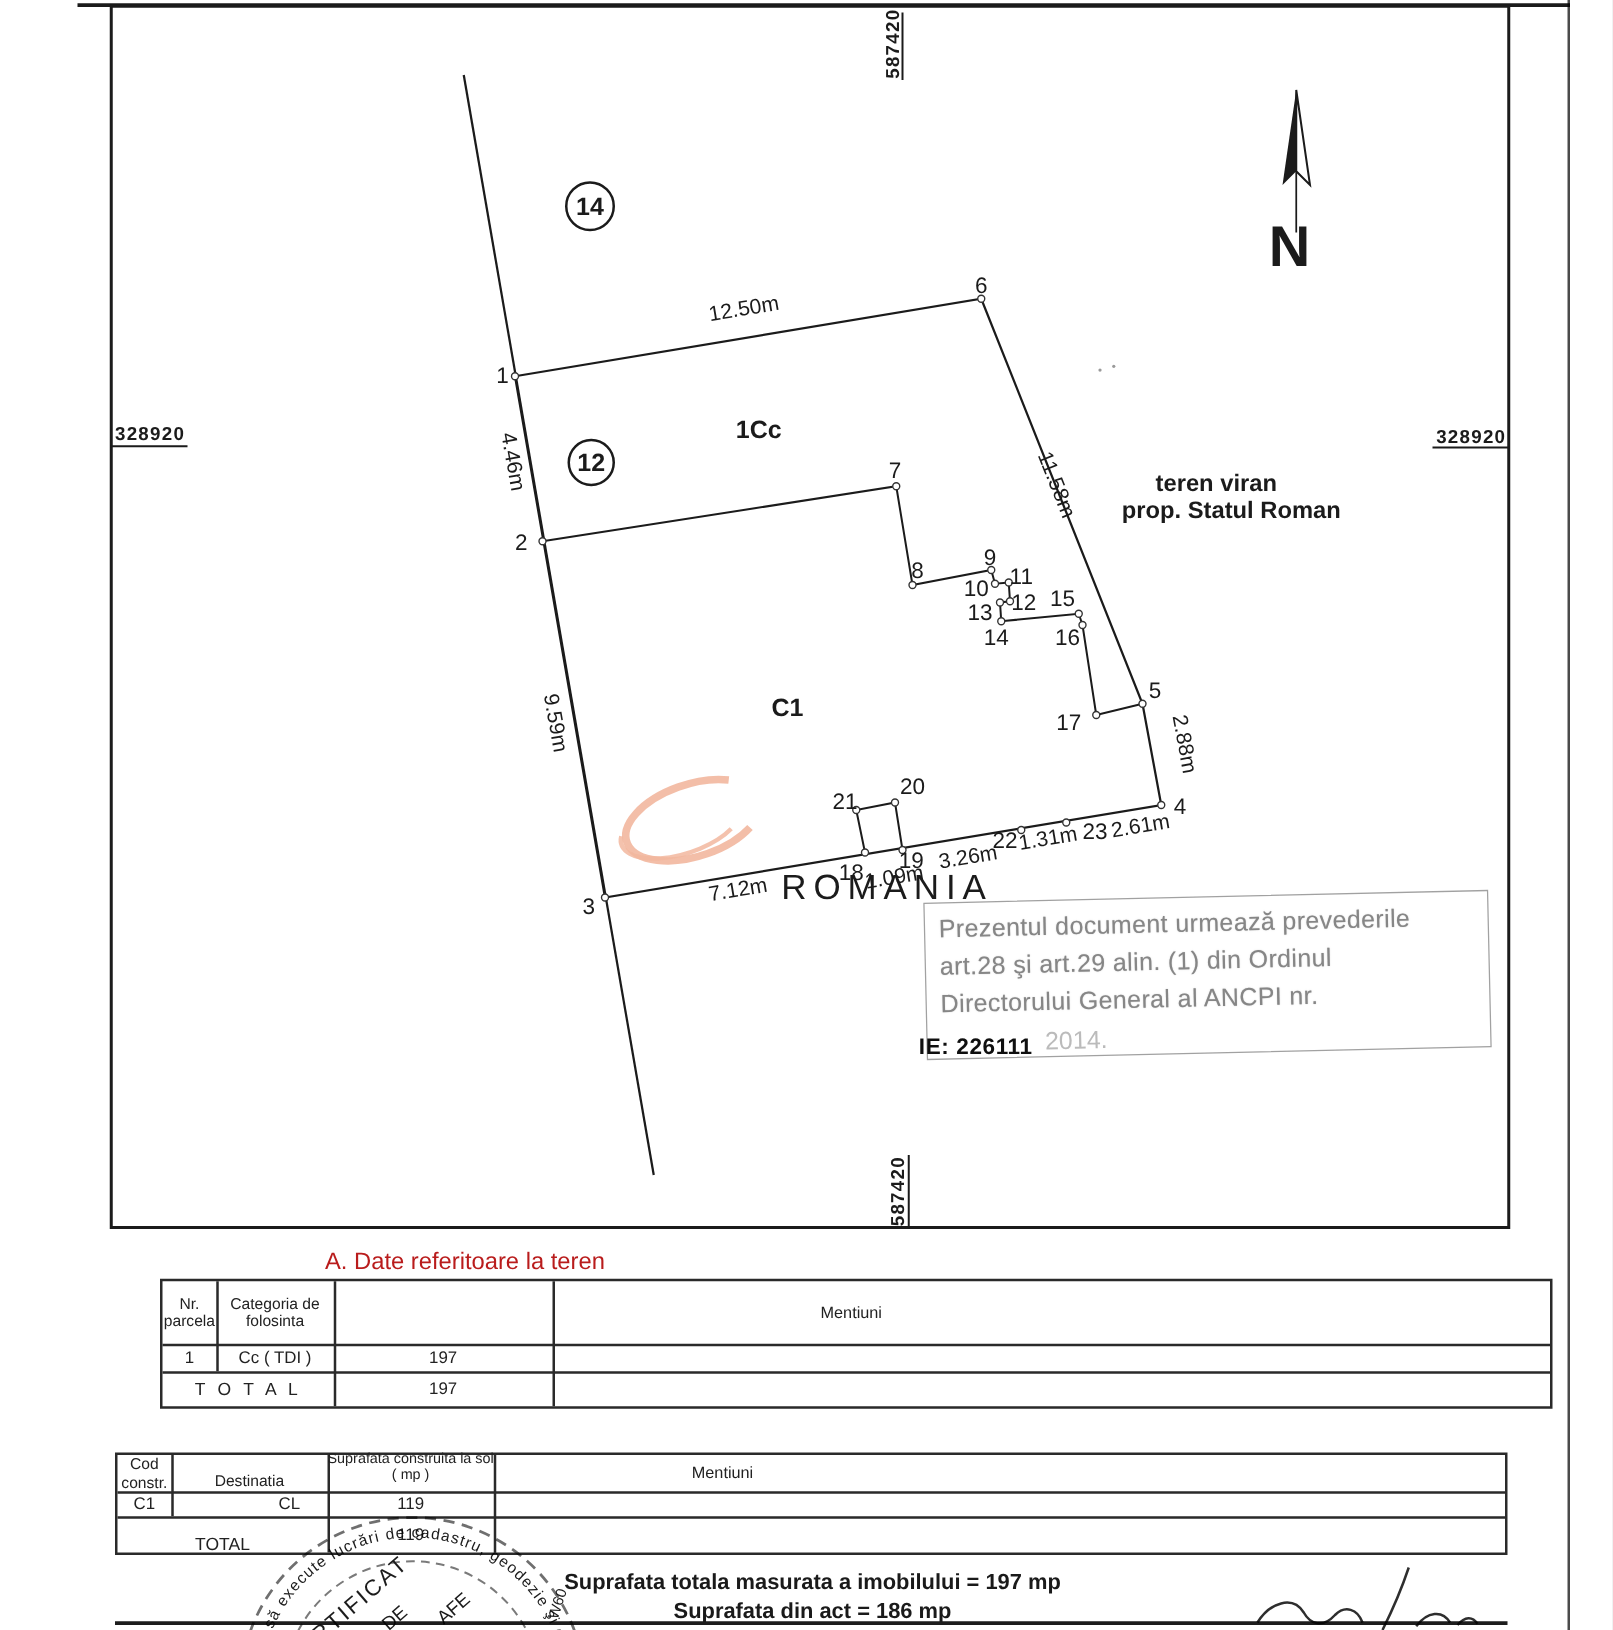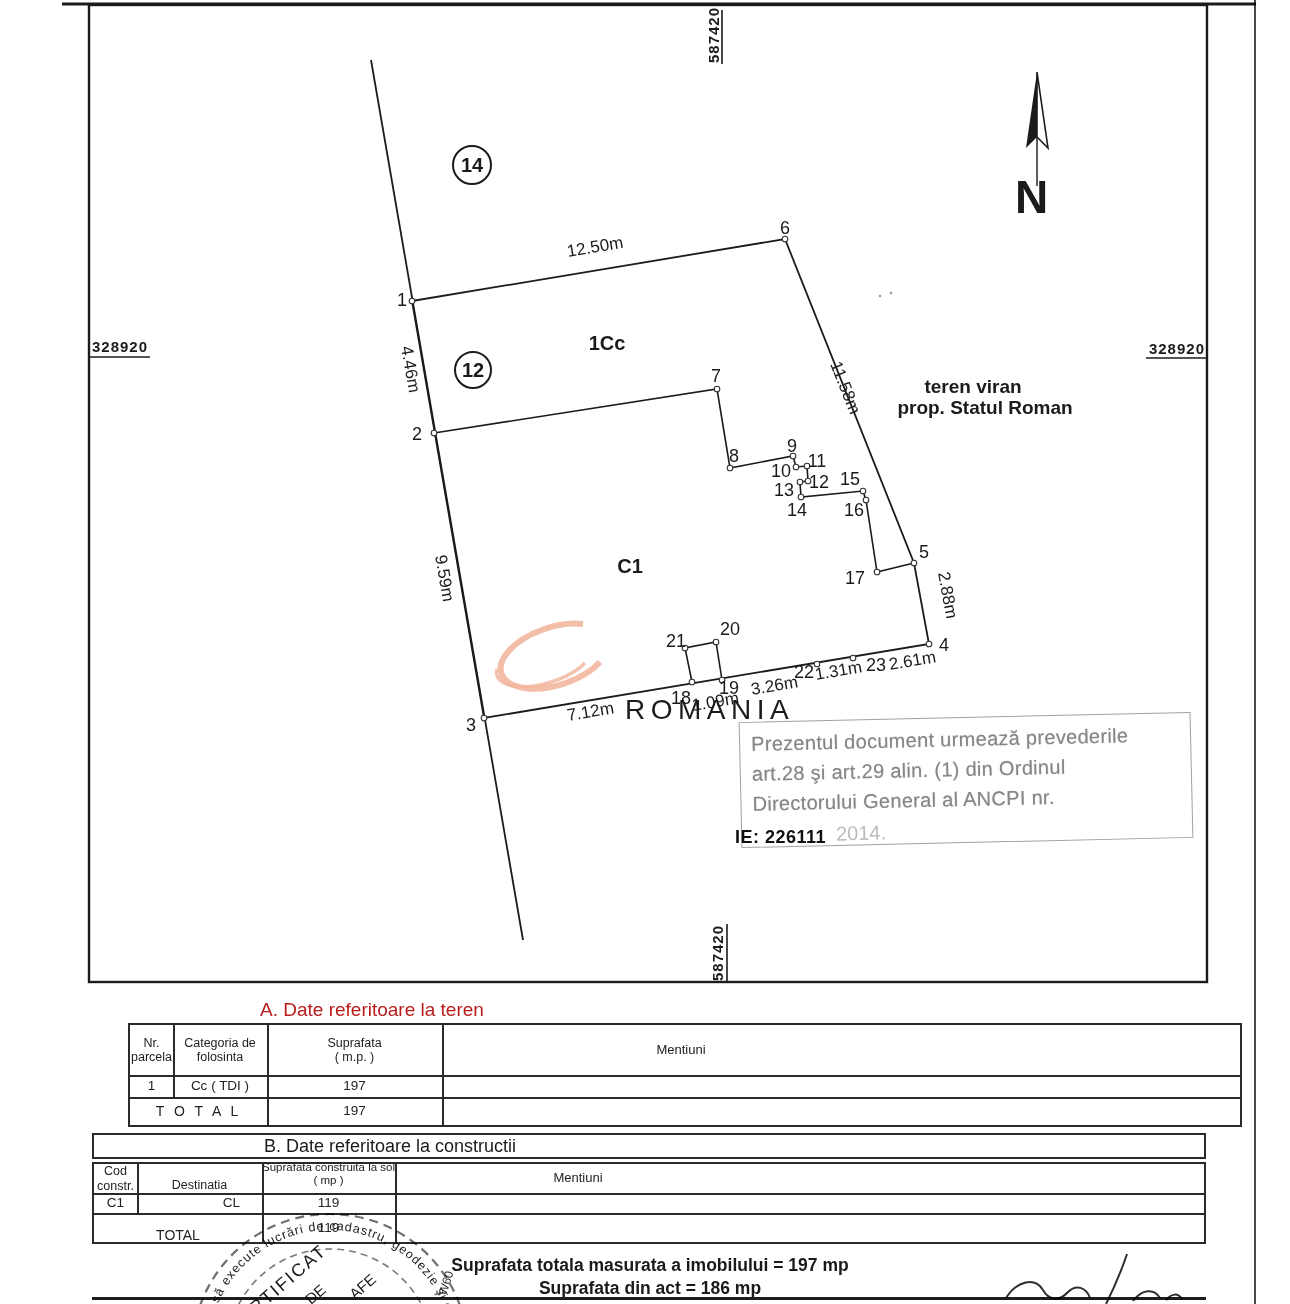--- a/index.html
+++ b/index.html
@@ -59,37 +59,30 @@
     <div class="hline" style="left:0; top:72px; width:1110px;"></div>
 
     <div class="cell hdr" style="left:0; top:0; width:43px; height:50px; flex-direction:column;">
       <span>Nr.</span>
       <span>parcela</span>
     </div>
     <div class="cell hdr" style="left:43px; top:0; width:94px; height:50px; flex-direction:column;">
       <span>Categoria de</span>
       <span>folosinta</span>
     </div>
-    <div class="cell hdr" style="left:137px; top:0; width:175px; height:50px; flex-direction:column;">
-      <span>Suprafata</span>
-      <span>( m.p. )</span>
-    </div>
     <div class="cell hdr" style="left:312px; top:0; width:478px; height:50px; font-size:13px;">Mentiuni</div>
 
     <div class="cell val" style="left:0; top:50px; width:43px; height:22px;">1</div>
     <div class="cell val" style="left:43px; top:50px; width:94px; height:22px;">Cc ( TDI )</div>
     <div class="cell val" style="left:137px; top:50px; width:175px; height:22px;">197</div>
 
     <div class="cell val" style="left:0; top:72px; width:137px; height:28px; letter-spacing:3px; font-size:14px;">T O T A L</div>
     <div class="cell val" style="left:137px; top:72px; width:175px; height:28px;">197</div>
   </div>
 
-  <div class="tbl" style="left:92px; top:1133px; width:1114px; height:26px;">
-    <div class="cell" style="left:170px; top:0; width:400px; height:22px; font-size:18px; justify-content:flex-start;">B. Date referitoare la constructii</div>
-  </div>
 
   <div class="tbl" style="left:92px; top:1162px; width:1114px; height:82px;">
     <div class="vline" style="left:43px;  top:0; height:49px;"></div>
     <div class="vline" style="left:168px; top:0; height:78px;"></div>
     <div class="vline" style="left:301px; top:0; height:78px;"></div>
     <div class="hline" style="left:0; top:29px; width:1110px;"></div>
     <div class="hline" style="left:0; top:49px; width:1110px;"></div>
 
     <div class="cell hdr" style="left:0; top:0; width:43px; height:29px; flex-direction:column;">
       <span>Cod</span>

